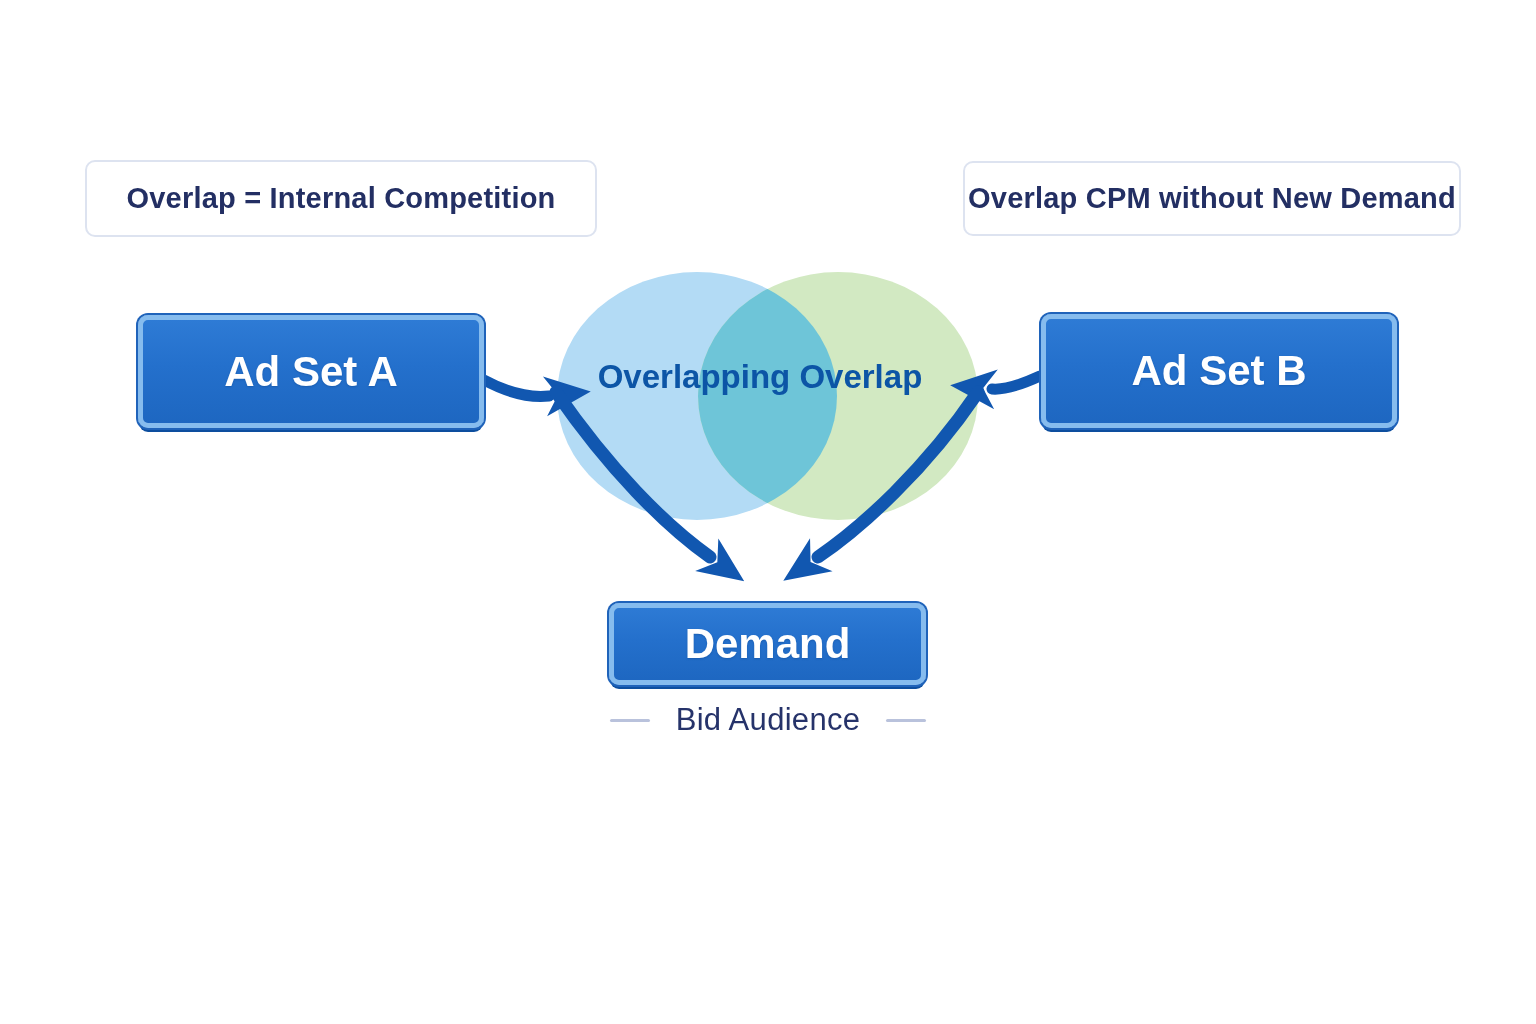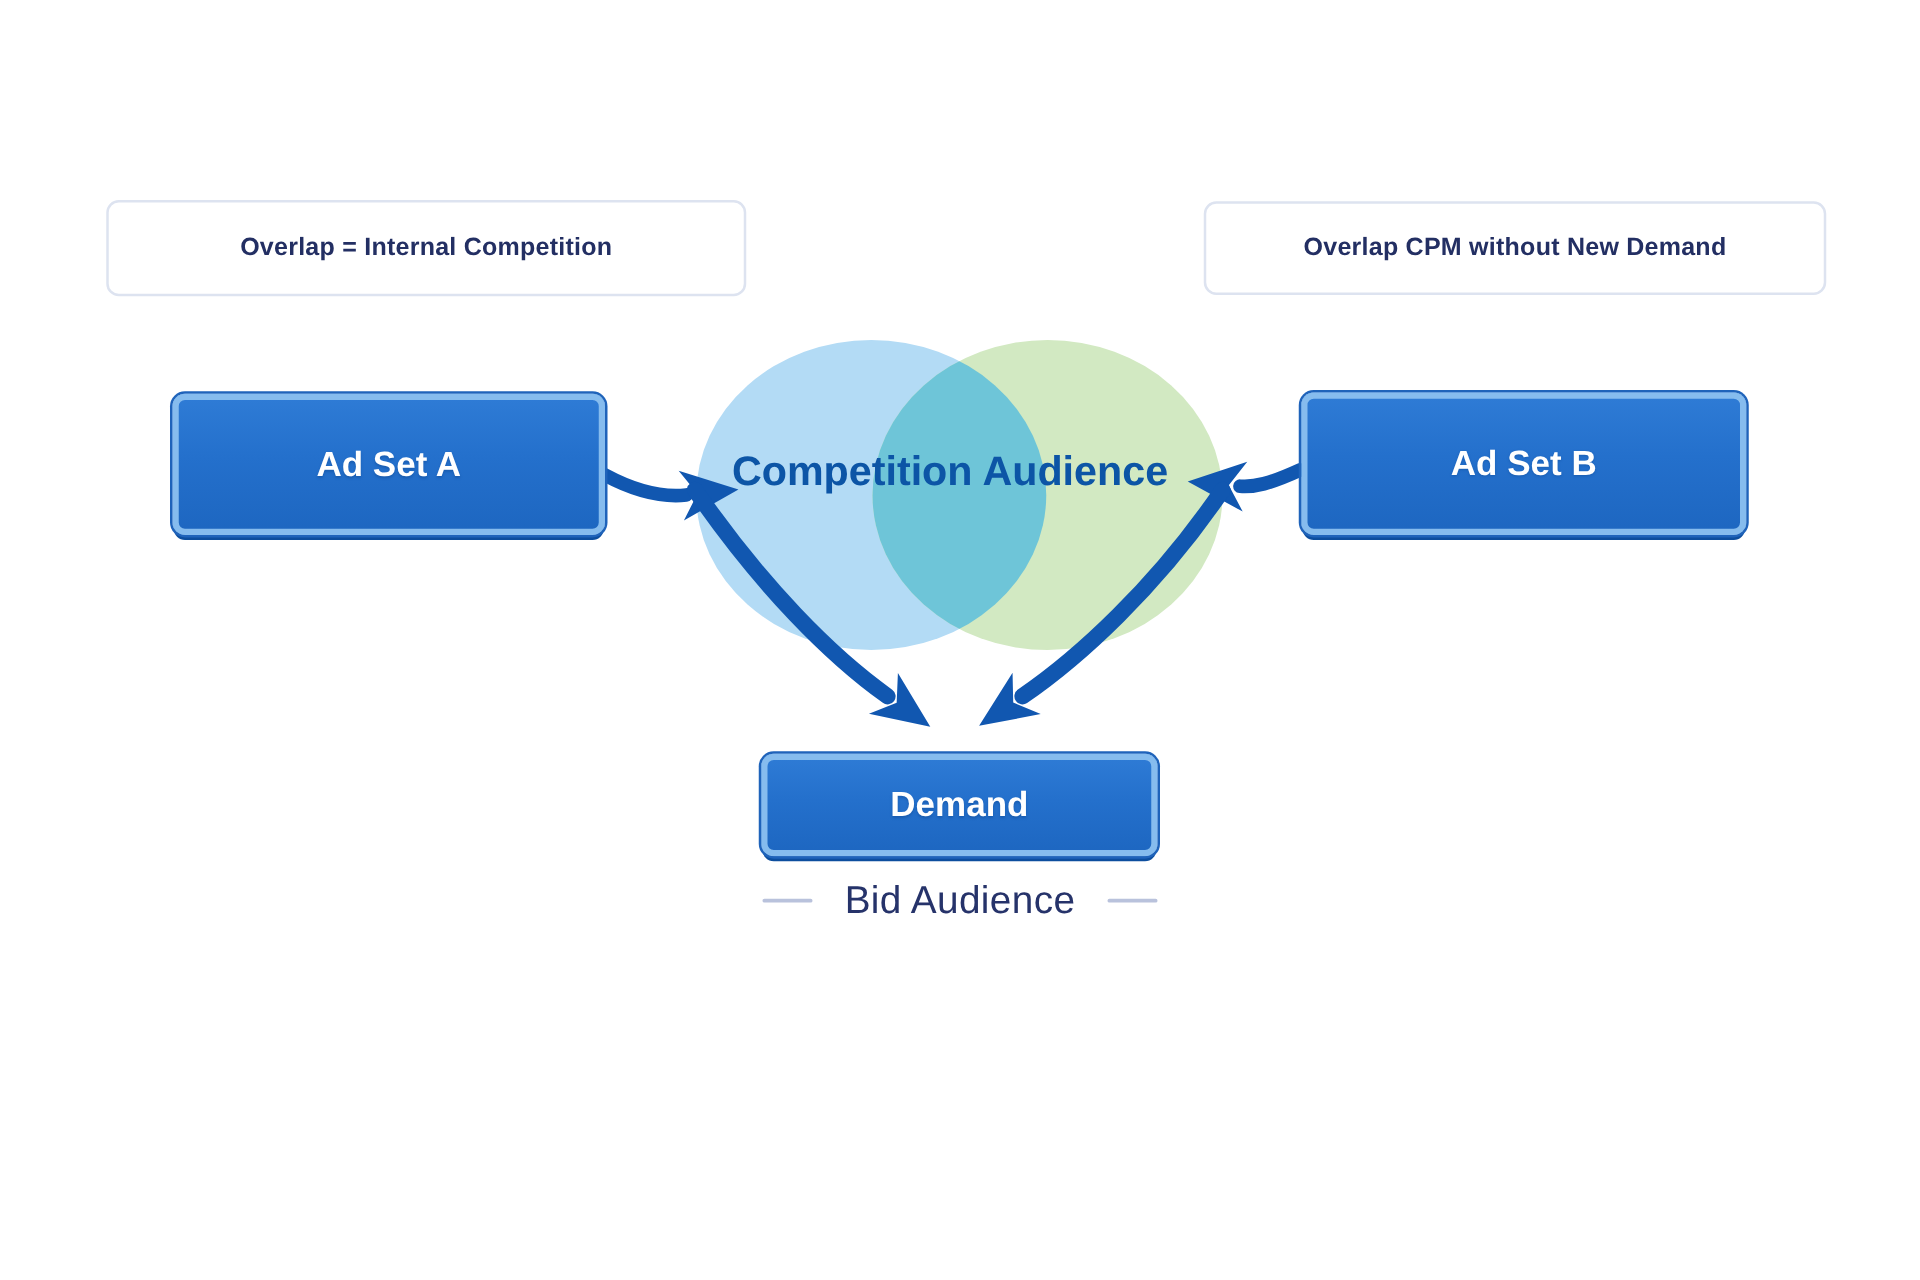--- a/index.html
+++ b/index.html
@@ -24,41 +24,41 @@
   .callout {
     position: absolute;
     background: #ffffff;
     border: 2px solid #dde3f0;
     border-radius: 10px;
     display: flex;
     align-items: center;
     justify-content: center;
     color: #232f63;
     font-weight: bold;
-    font-size: 20px;
+    font-size: 29px;
     letter-spacing: 0.2px;
   }
   .callout-left  { left: 85px;  top: 160px; width: 508px; height: 73px; }
   .callout-right { left: 963px; top: 161px; width: 494px; height: 71px; }
 
   
   .node {
     position: absolute;
     background: linear-gradient(180deg, #2f7cd6 0%, #2470cc 45%, #1d66c0 100%);
     border-radius: 10px;
     box-shadow:
       0 0 0 2px #1f63ba,
       0 5px 0 -1px #0d4e9e,
       inset 0 0 0 5px #86bcee;
     display: flex;
     align-items: center;
     justify-content: center;
     color: #ffffff;
     font-weight: bold;
-    font-size: 28px;
+    font-size: 42px;
     text-shadow: 0 1px 2px rgba(10, 60, 130, 0.35);
   }
   .node-a       { left: 138px;  top: 315px; width: 346px; height: 113px; }
   .node-b       { left: 1041px; top: 314px; width: 356px; height: 114px; }
   .node-auction { left: 609px;  top: 603px; width: 317px; height: 82px;  }
 
   
   .overlap-label {
     position: absolute;
     left: 540px;
@@ -130,21 +130,21 @@
     <span>Overlap CPM without New Demand</span>
   </div>
 
   <div class="node node-a">
     <span>Ad Set A</span>
   </div>
   <div class="node node-b">
     <span>Ad Set B</span>
   </div>
 
-  <div class="overlap-label">Competition Audience</div>
+  <div class="overlap-label">Overlapping Overlap</div>
 
   <div class="node node-auction">
     <span>Demand</span>
   </div>
 
   <div class="caption-row">
     <span class="caption-dash"></span>
     <span class="caption-text">Bid Audience</span>
     <span class="caption-dash"></span>
   </div>

